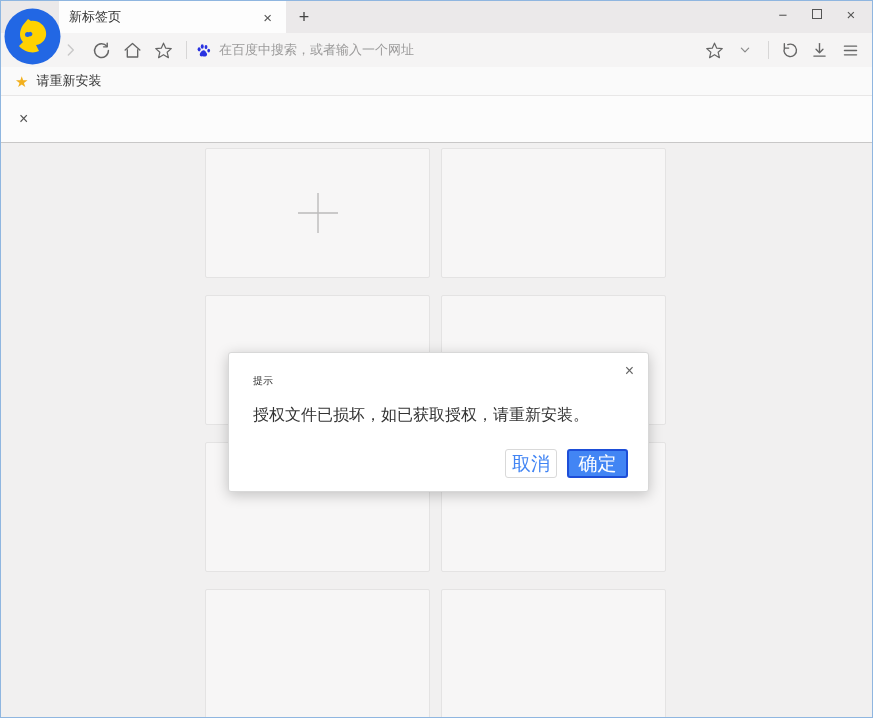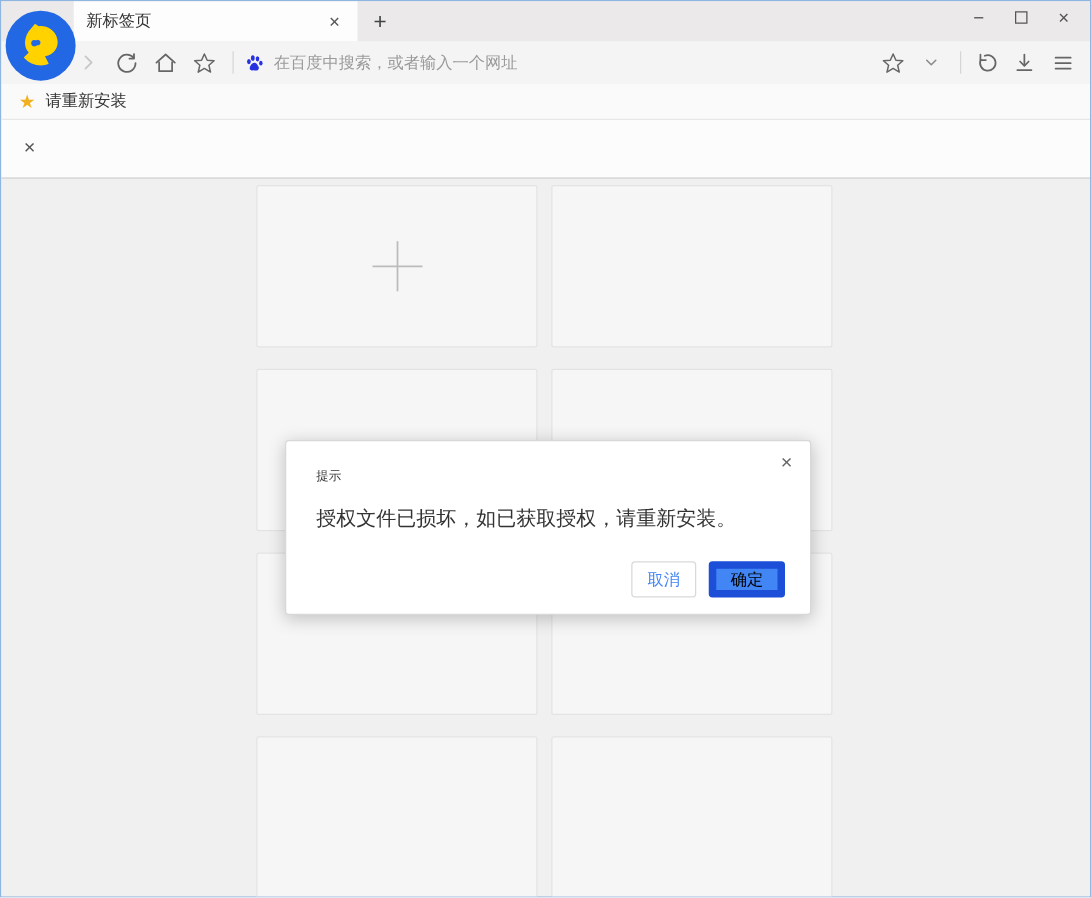--- a/index.html
+++ b/index.html
@@ -86,25 +86,25 @@
   }
   .dlg-close{
     position:absolute; top:8px; right:12px; font-size:16px; color:#666;
     line-height:1; cursor:pointer; padding:2px;
   }
   .dlg-title{ padding:21px 24px 0; font-size:10px; color:#333; }
   .dlg-msg{ padding:17px 24px 0; font-size:16px; color:#333; }
   .dlg-buttons{
     position:absolute; right:20px; bottom:13px; display:flex; gap:10px;
   }
-  .btn{ height:29px; border-radius:3px; font-size:13px; display:flex;
+  .btn{ height:29px; border-radius:3px; font-size:19px; display:flex;
     align-items:center; justify-content:center; cursor:pointer;
     font-family:inherit; }
   .btn-cancel{ width:52px; background:#fff; border:1px solid #d9d9d9; color:#4285f4; }
-  .btn-ok{ width:61px; background:#4285f4; border:6px solid #1d4ed8; color:#000000; }
+  .btn-ok{ width:61px; background:#4285f4; border:2px solid #1d4ed8; color:#ffffff; }
 </style>
 </head>
 <body>
 
 <div class="window">
 
   <div class="tab-strip">
     <div class="logo">
       <svg width="57" height="57" viewBox="0 0 57 57">
         <circle cx="28.5" cy="28.5" r="28" fill="#2267e4"></circle>

